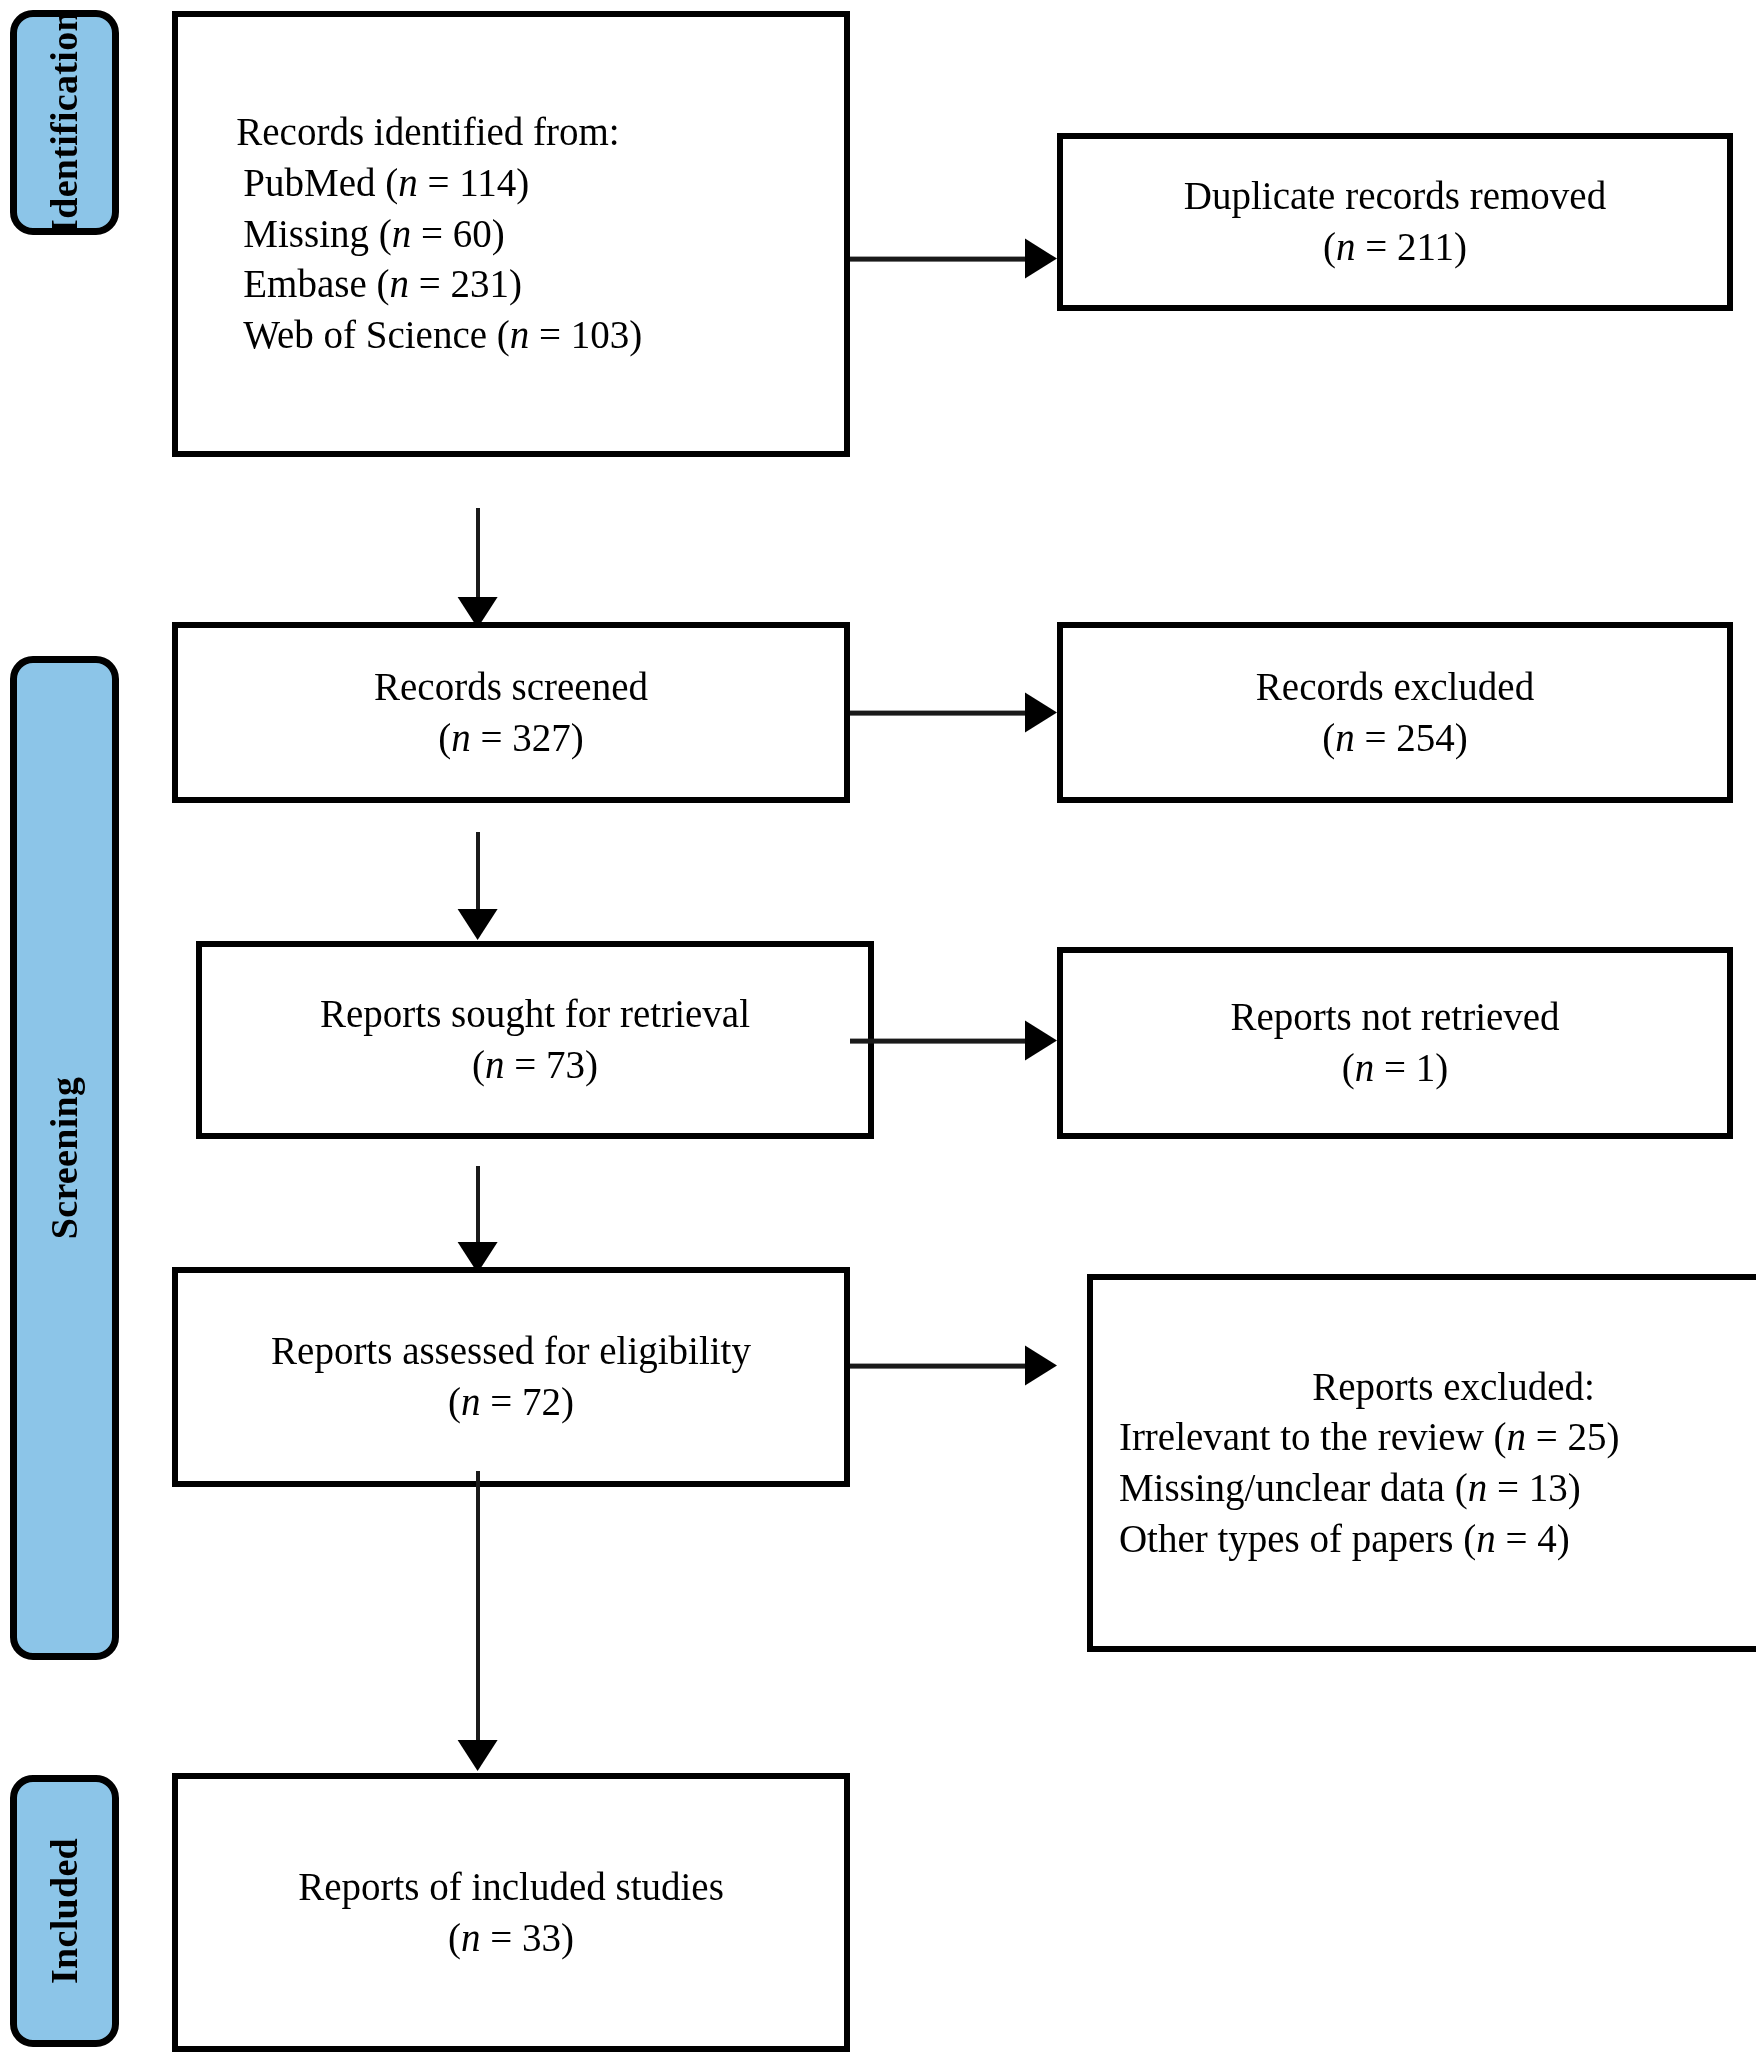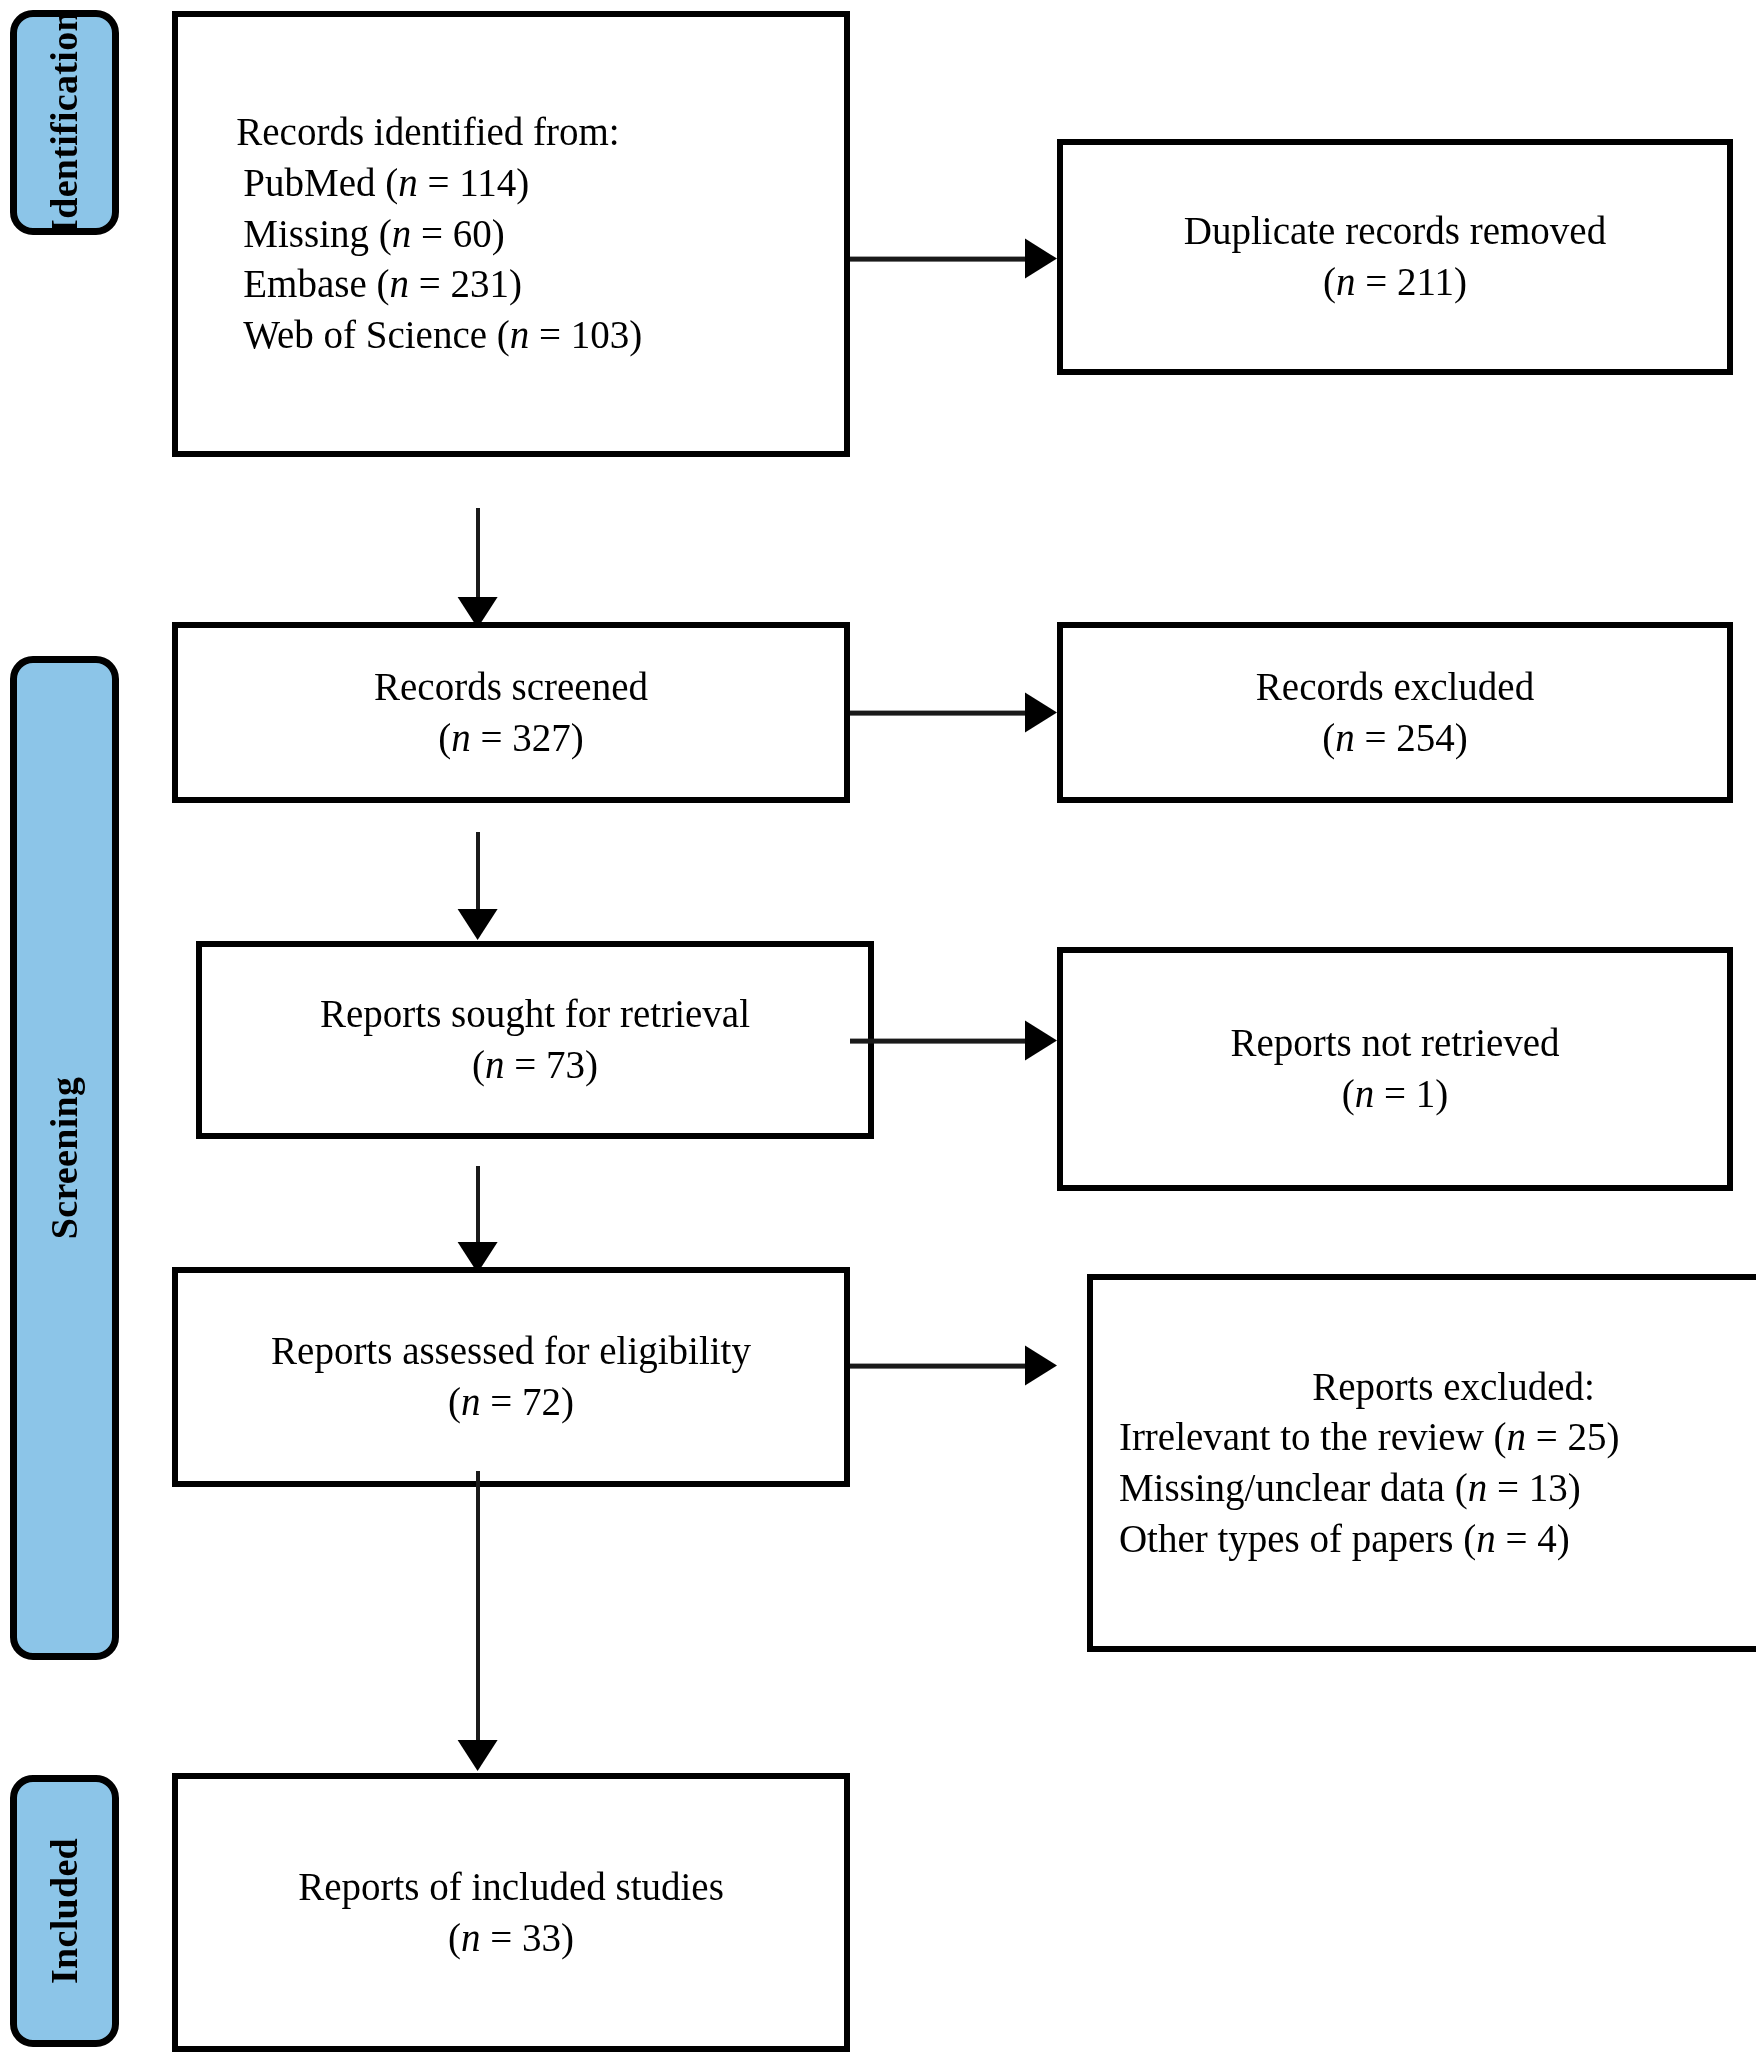--- a/index.html
+++ b/index.html
@@ -155,21 +155,21 @@
       <span>Web of Science</span>
       (<em>n</em> = <span>103</span>)
     </div>
   </div>
 
   <div class="h-arrow" style="left:850px; top:259px; width:207px;">
     <div class="shaft" style="width:175px;"></div>
     <div class="head" style="left:175px;"></div>
   </div>
 
-  <div class="flow-box" style="left:1057px; top:139px; width:676px; height:236px;">
+  <div class="flow-box" style="left:1057px; top:133px; width:676px; height:178px;">
     <div class="line">Duplicate records removed</div>
     <div class="line">
       (<em>n</em> = <span>211</span>)
     </div>
   </div>
 
   <div class="v-arrow" style="left:478px; top:508px; height:119px;">
     <div class="shaft" style="height:89px;"></div>
     <div class="head" style="top:89px;"></div>
   </div>
@@ -203,21 +203,21 @@
     <div class="line">
       (<em>n</em> = <span>73</span>)
     </div>
   </div>
 
   <div class="h-arrow" style="left:850px; top:1041px; width:207px;">
     <div class="shaft" style="width:175px;"></div>
     <div class="head" style="left:175px;"></div>
   </div>
 
-  <div class="flow-box" style="left:1057px; top:947px; width:676px; height:244px;">
+  <div class="flow-box" style="left:1057px; top:947px; width:676px; height:192px;">
     <div class="line">Reports not retrieved</div>
     <div class="line">
       (<em>n</em> = <span>1</span>)
     </div>
   </div>
 
   <div class="v-arrow" style="left:478px; top:1166px; height:107px;">
     <div class="shaft" style="height:76px;"></div>
     <div class="head" style="top:76px;"></div>
   </div>

